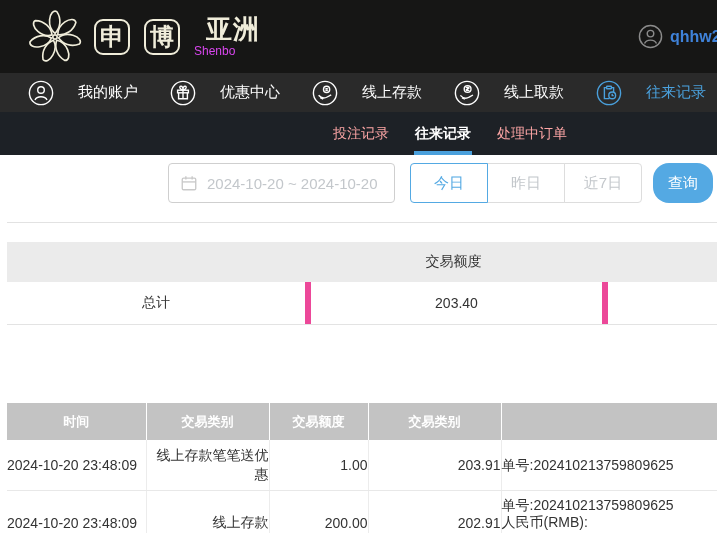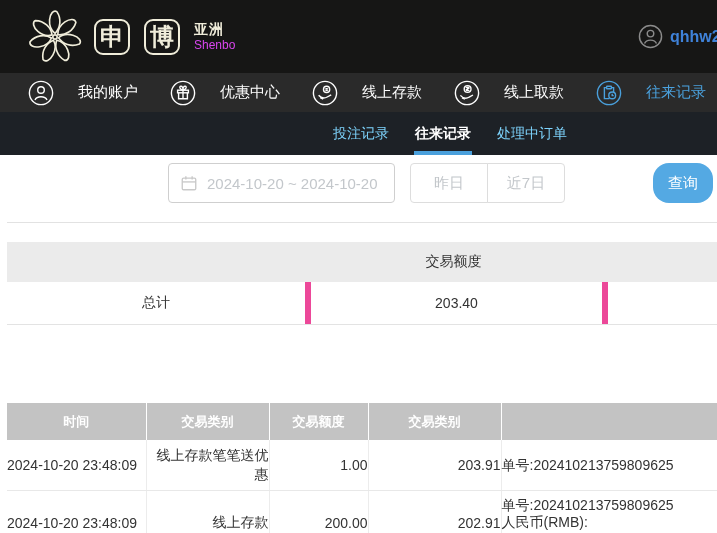--- a/index.html
+++ b/index.html
@@ -9,39 +9,39 @@
 
   
   .top-header { position:absolute; top:0; left:0; width:100%; height:73px;
     background:#161615; display:flex; align-items:center; }
   .brand { display:flex; align-items:center; gap:10px; margin-left:26px; color:#f0edda; }
   .brand-flower { width:58px; height:58px; }
   .brand-box { width:36px; height:36px; border:2px solid #f0edda; border-radius:9px;
     display:flex; align-items:center; justify-content:center; font-size:24px; font-weight:bold; }
   .brand-box + .brand-box { margin-left:4px; }
   .brand-right { display:flex; flex-direction:column; line-height:1; margin-left:4px; }
-  .brand-region { font-size:14px; font-weight:bold; letter-spacing:1px; }
+  .brand-region { font-size:26px; font-weight:bold; letter-spacing:1px;margin-left:12px; }
   .brand-sub { font-size:12px; margin-top:3px; color:#d946ef; }
   .account { position:absolute; left:638px; top:0; height:73px; display:flex;
     align-items:center; gap:7px; white-space:nowrap; }
   .account .avatar { width:25px; height:25px; color:#8b8b8b; }
   .account .uname { color:#3f82d9; font-size:16px; font-weight:bold; }
 
   
   .main-nav { position:absolute; top:73px; left:0; width:100%; height:39px; background:#2a2a2a;
     display:flex; align-items:center; gap:32px; padding-left:28px; overflow:hidden; white-space:nowrap; }
   .nav-item { display:flex; align-items:center; gap:24px; color:#fefefe; font-size:15px;
     flex:0 0 auto; cursor:pointer; }
   .nav-item .nv-ic { width:26px; height:26px; display:block; }
   .nav-item.active { color:#4aa0dc; }
 
   
   .tab-bar { position:absolute; top:112px; left:0; width:100%; height:43px; background:#1d2126;
     display:flex; align-items:stretch; gap:26px; padding-left:333px; }
-  .tab { color:#7dd3fc; font-size:14px; display:flex; align-items:center; position:relative; cursor:pointer; }
+  .tab { color:#fca5a5; font-size:14px; display:flex; align-items:center; position:relative; cursor:pointer; }
   .tab.active { color:#ffffff; font-weight:bold; }
   .tab.active::after { content:""; position:absolute; left:-1px; right:-1px; bottom:0;
     height:4px; background:#4aa0dc; }
 
   
   .select-box { position:absolute; top:163px; left:7px; width:153px; height:40px;
     border:1px solid #cfcfcf; border-radius:4px; background:#fff; display:flex;
     align-items:center; padding:0 12px; font-size:14px; color:#8b8b8b; cursor:pointer; }
   .select-caret { margin-left:auto; color:#9a9a9a; font-size:10px; }
   .date-box { position:absolute; top:163px; left:168px; width:227px; height:40px;
@@ -197,20 +197,21 @@
   <div class="date-box">
     <svg class="cal-ic" viewBox="0 0 20 20" fill="none" stroke="currentColor" stroke-width="1.5">
       <rect x="2.5" y="4.5" width="15" height="13" rx="1.5"></rect>
       <path d="M2.5 8.8 h15"></path>
       <path d="M6.5 2.5 v3.5 M13.5 2.5 v3.5"></path>
     </svg>
     <span>2024-10-20 ~ 2024-10-20</span>
   </div>
 
   <div class="quick-group">
+    <button class="quick-btn active">今日</button>
     <button class="quick-btn">昨日</button>
     <button class="quick-btn">近7日</button>
   </div>
 
   <button class="search-btn">查询</button>
 
   <div class="filter-divider"></div>
 
   <div class="summary-table">
     <div class="s-header">

